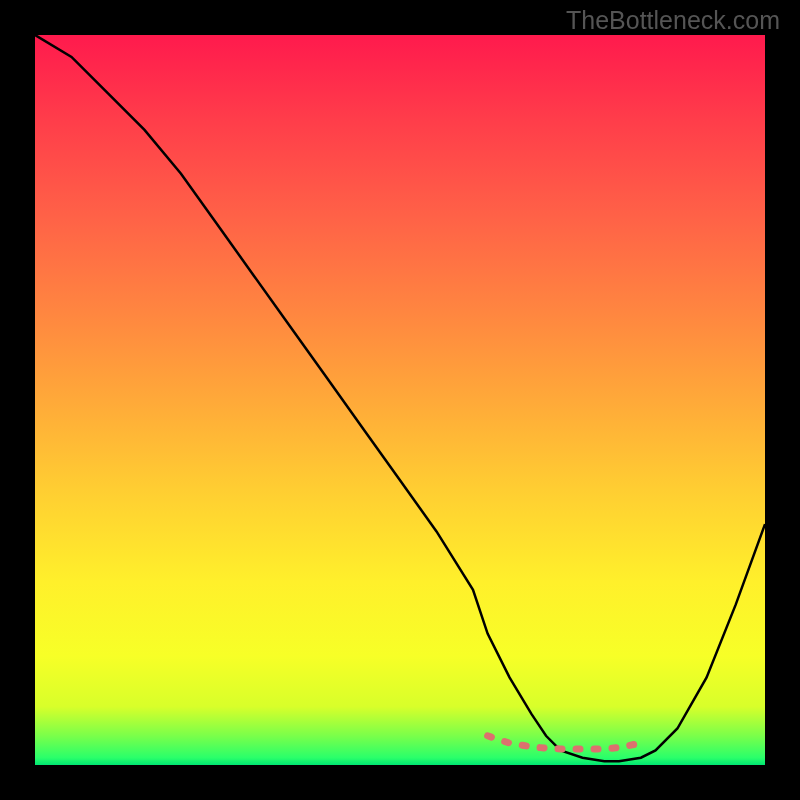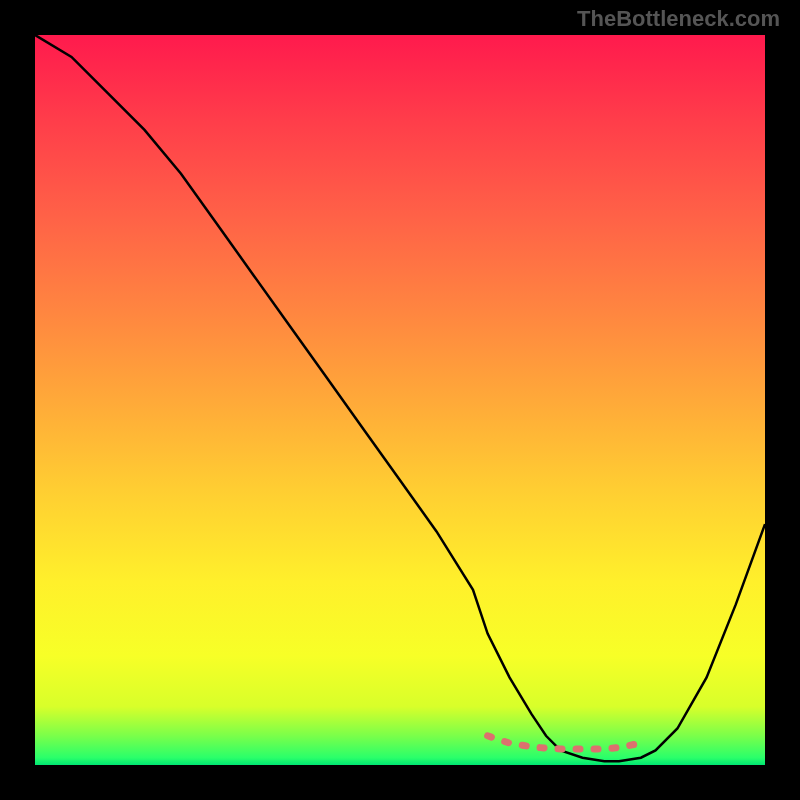--- a/index.html
+++ b/index.html
@@ -14,22 +14,22 @@
   .container {
     width: 800px;
     height: 800px;
     position: relative;
   }
   .watermark {
     position: absolute;
     top: 6px;
     right: 20px;
     color: #555;
-    font-size: 22px;
-    font-weight: 700;
+    font-size: 25px;
+    font-weight: 400;
     z-index: 10;
     text-align: center;
   }
   .chart-area {
     position: absolute;
     left: 35px;
     top: 35px;
     width: 730px;
     height: 730px;
   }

